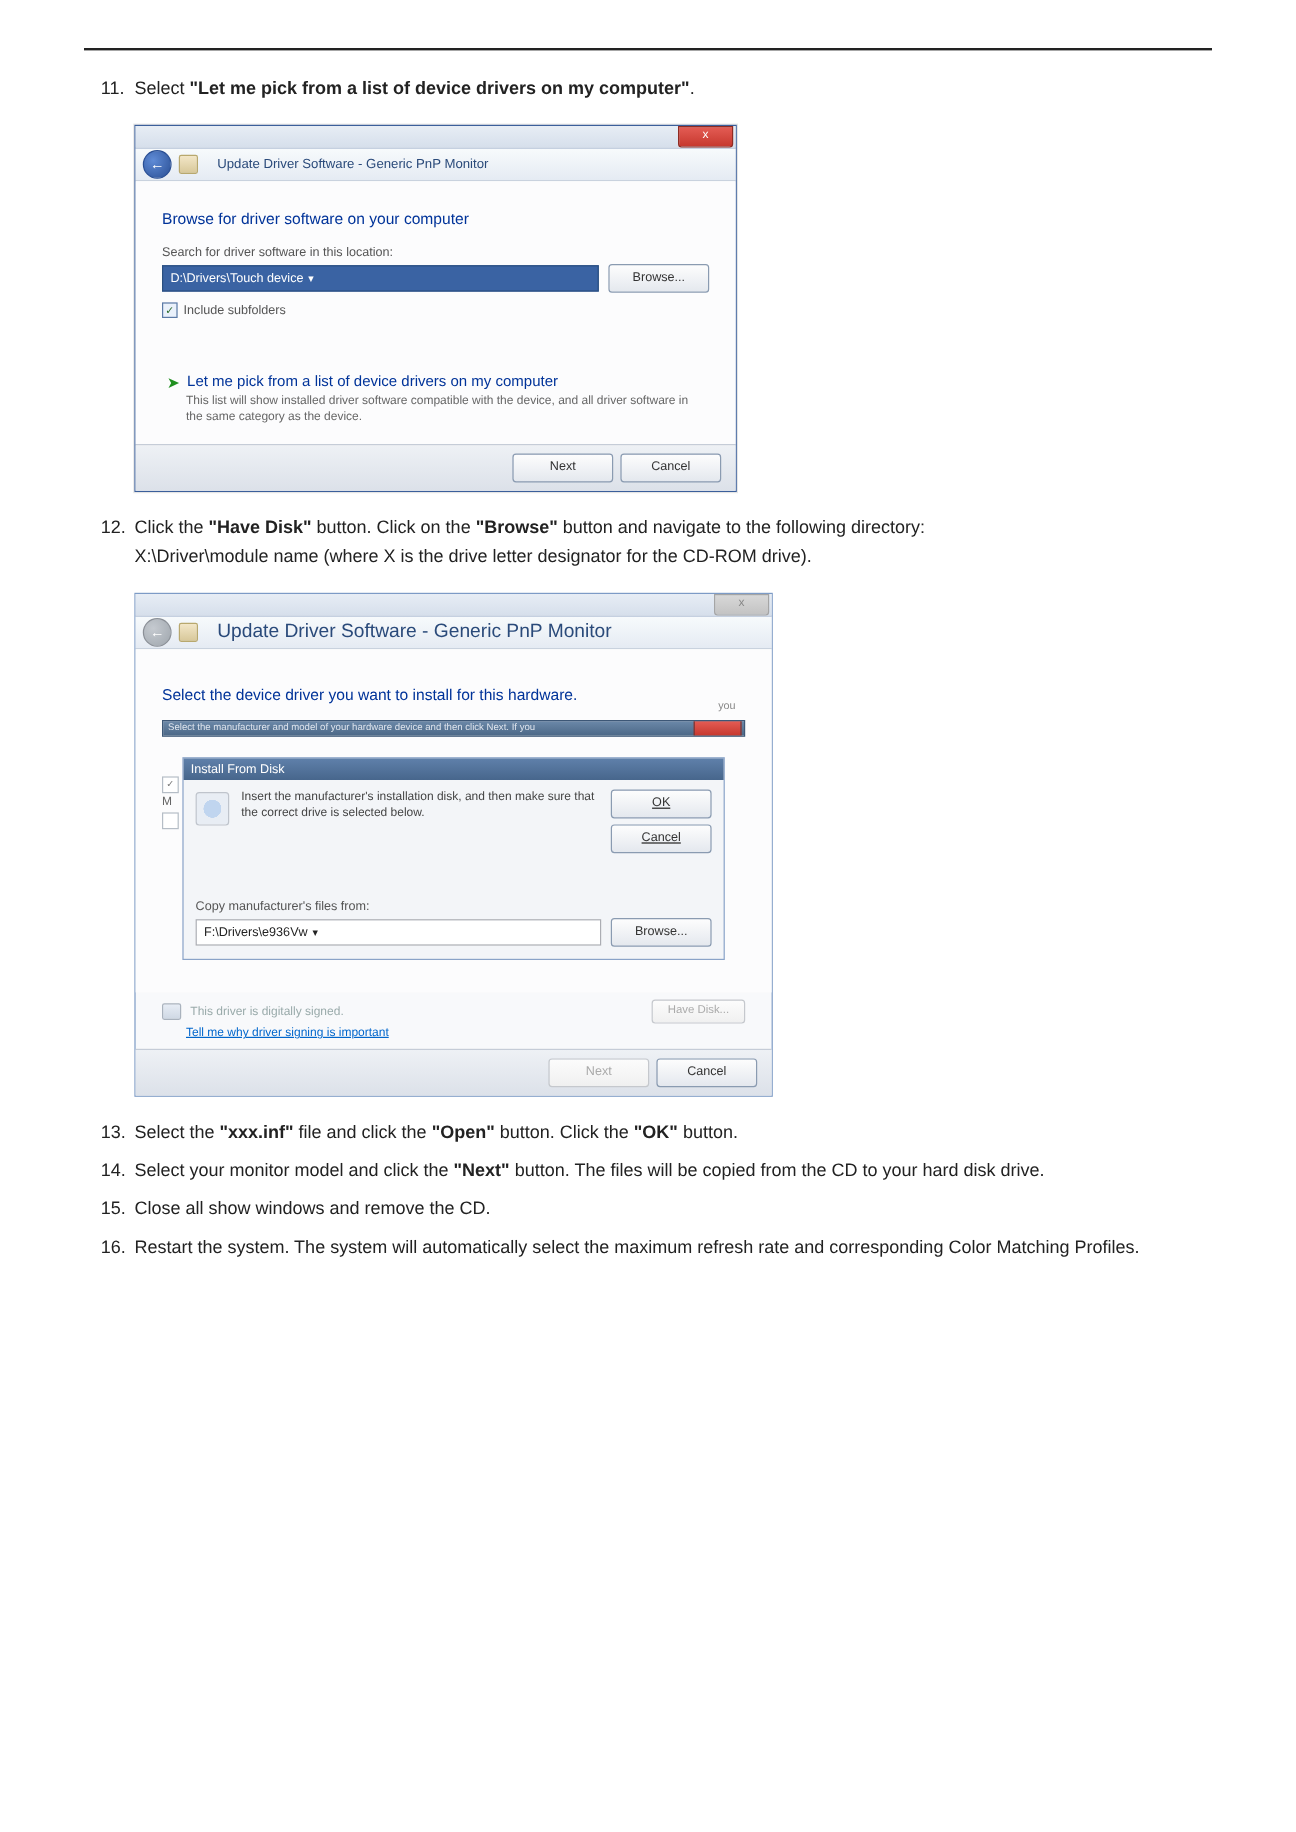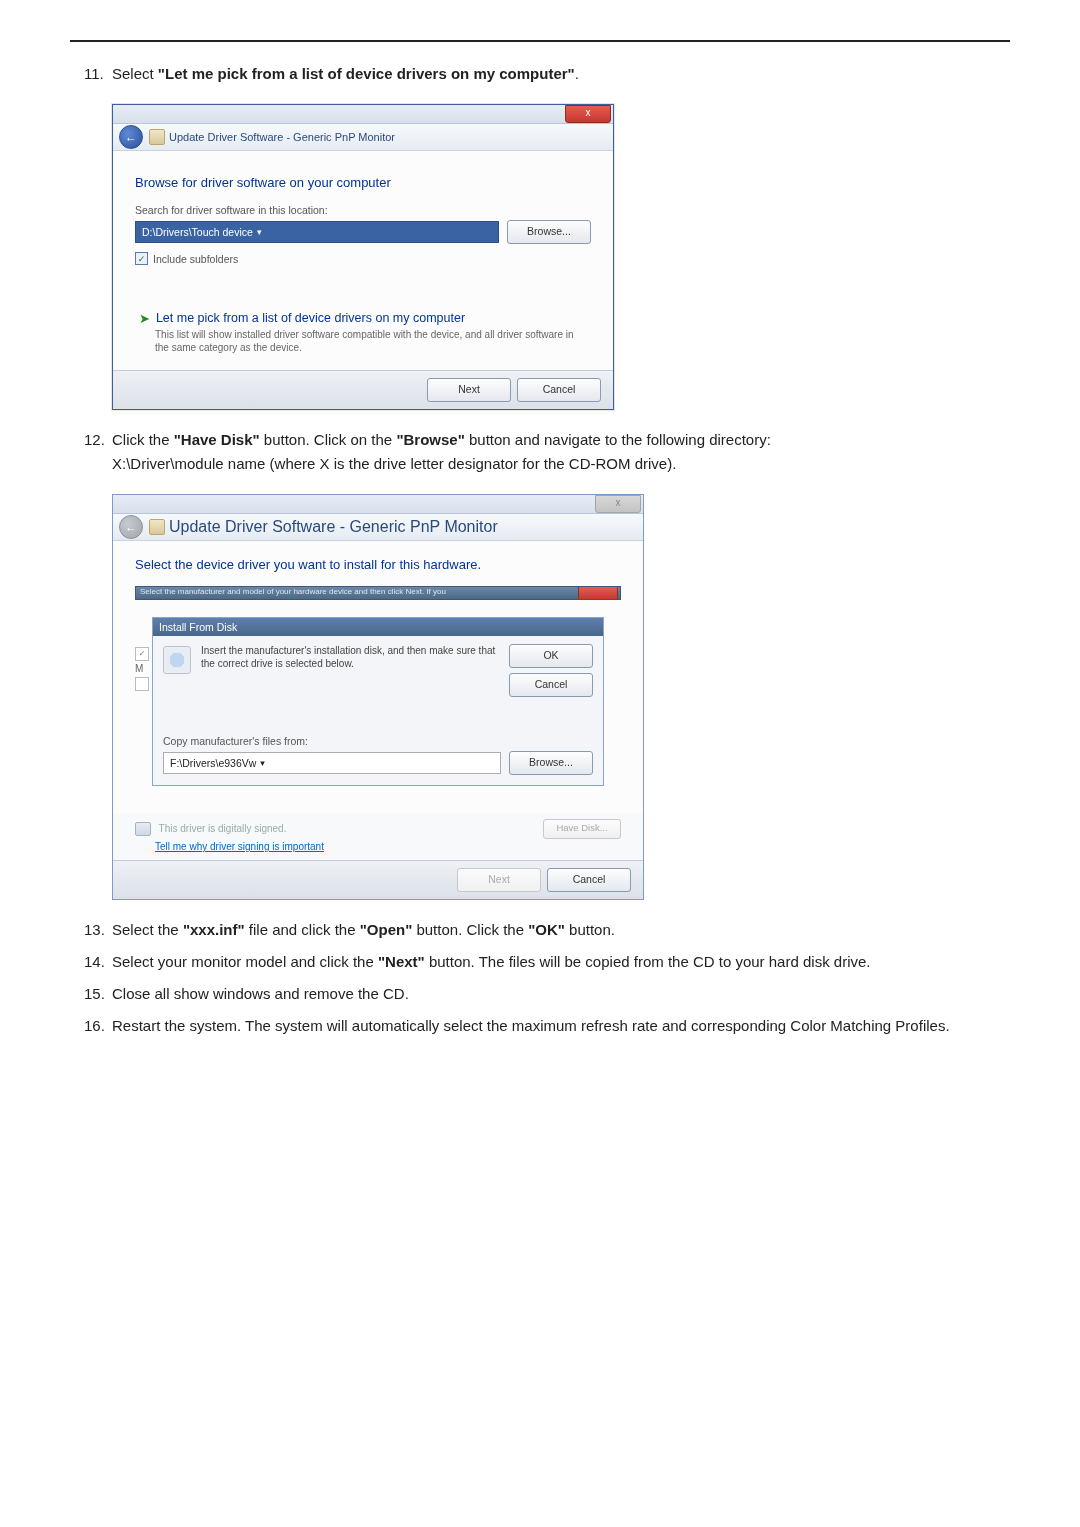--- a/index.html
+++ b/index.html
@@ -98,21 +98,21 @@
     border: 1px solid #2a4f94;
     display: flex; align-items: center; justify-content: center;
     color: #fff; font-size: 12px;
     margin-right: 6px;
   }
   .back-arrow.grey {
     background: radial-gradient(circle at 35% 35%, #c5cad0, #9fa6ad);
     border-color: #8b9097;
   }
   .breadcrumb-text {
-    display: flex; align-items: center; gap: 4px;
+    display: flex; align-items: center; gap: 16px;
   }
   .mini-icon {
     width: 14px; height: 14px;
     background: linear-gradient(#f2e6c7, #d8c89a);
     border: 1px solid #b8a86e;
     border-radius: 2px;
   }
   .win-body {
     padding: 24px 22px 10px 22px;
     background: #fcfcfd;
@@ -179,21 +179,21 @@
   
   .win-dialog2 {
     width: 530px;
     background: #f8f9fb;
     border: 1px solid #7d9bc6;
     font-family: "Segoe UI", Tahoma, sans-serif;
     position: relative;
   }
   .overlay-area {
     position: relative;
-    padding: 16px 22px 10px 22px;
+    padding: 30px 22px 10px 22px;
     background: #fcfcfd;
   }
   .dim-strip {
     height: 12px;
     background: linear-gradient(#6b88a8,#4c6887);
     margin: 6px 0 0 0;
     color: #dfe5ee;
     font-size: 8px;
     padding: 0 4px;
     overflow: hidden;
@@ -229,21 +229,21 @@
     align-items: flex-start;
     position: relative;
   }
   .disk-icon {
     width: 26px; height: 26px; margin-top: 2px;
     border: 1px solid #bfc4cc;
     border-radius: 3px;
     background: radial-gradient(circle at 50% 50%, #c0d5ef 0 40%, #e8edf4 41% 100%);
   }
   .ifd-text { font-size: 10px; color: #444; line-height: 1.3; flex: 1; }
-  .ifd-btns { display: flex; flex-direction: column; gap: 5px; }
+  .ifd-btns { display: flex; flex-direction: column; gap: 5px; text-decoration: underline; }
   .ifd-lower { padding: 0 10px 2px 10px; }
   .ifd-lower .small-label { margin-top: 28px; }
   .ifd-lower .row { margin-bottom: 8px; }
   .left-letters {
     position: absolute;
     left: 22px;
     top: 106px;
     font-size: 10px;
     color: #666;
     line-height: 16px;

